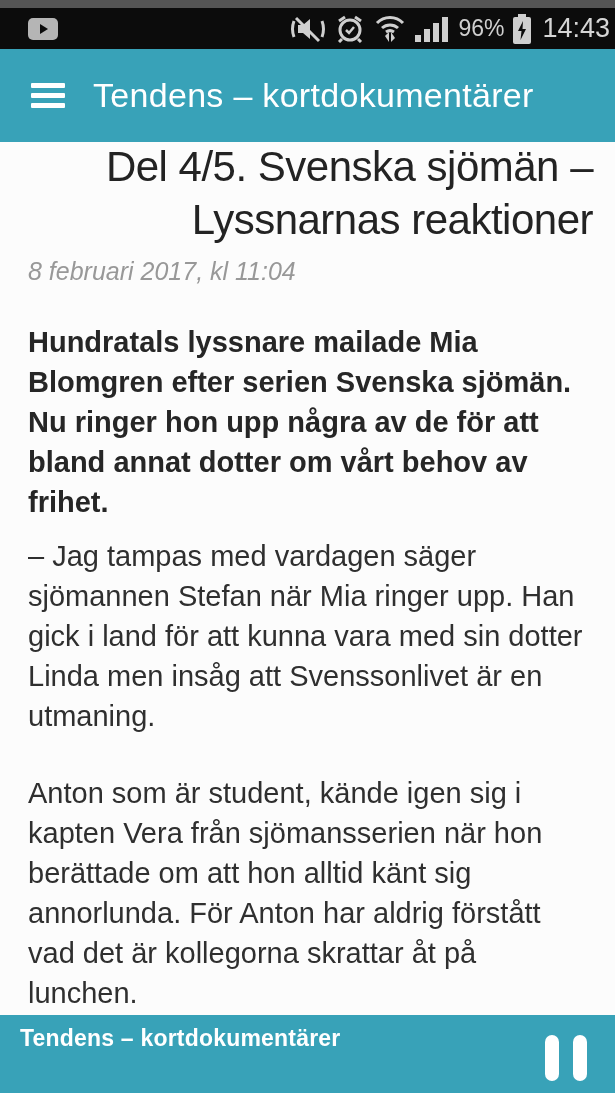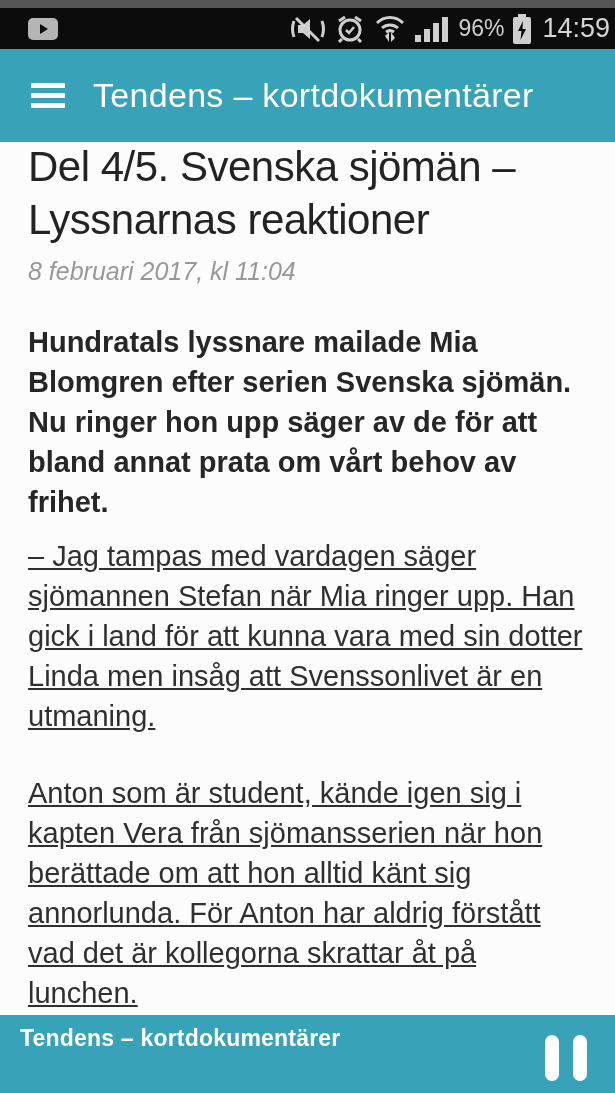--- a/index.html
+++ b/index.html
@@ -26,29 +26,29 @@
   .hamburger{width:34px;margin-left:31px;cursor:pointer;background:none;border:none;padding:0;}
   .hamburger .bar{height:5px;background:#fff;margin:5px 0;border-radius:1px;}
   .app-title{color:#fff;font-size:34px;font-weight:400;margin-left:28px;letter-spacing:.3px;white-space:nowrap;}
   
   .content{
     position:absolute;top:134px;left:0;width:615px;bottom:0;
     box-sizing:border-box;padding:0 22px 0 28px;background:#fcfcfc;
   }
   .headline{
     margin:-2px 0 0 0;font-size:42px;line-height:53px;font-weight:400;
-    color:#232323;letter-spacing:-0.5px;
+    color:#232323;letter-spacing:-0.5px;text-align:right;
   }
   .meta-date{margin-top:11px;font-size:25px;color:#989898;font-style:italic;}
   .meta-duration{margin-top:9px;display:flex;align-items:center;gap:10px;font-size:25px;color:#8d8d8d;}
   .dot{width:14px;height:14px;border-radius:50%;background:#8d8d8d;flex:0 0 auto;}
   .lead{
     margin:36px 0 0 0;font-size:29px;line-height:40px;font-weight:700;color:#262626;
   }
-  .para{margin:14px 0 0 0;font-size:29px;line-height:40px;color:#2f2f2f;text-decoration:underline;}
+  .para{margin:14px 0 0 0;font-size:29px;line-height:40px;color:#2f2f2f;}
   .para + .para{margin-top:37px;}
   
   .player{
     position:absolute;left:0;bottom:0;width:615px;height:86px;
     background:#38a2b8;z-index:6;cursor:pointer;
   }
   .player-text{position:absolute;left:20px;top:10px;right:110px;overflow:hidden;}
   .player-title{color:#fff;font-size:23px;font-weight:700;white-space:nowrap;letter-spacing:.2px;}
   .player-sub{margin-top:6px;color:#b4dce8;font-size:23px;font-weight:400;white-space:nowrap;letter-spacing:.4px;}
   .pause-btn{
@@ -110,37 +110,37 @@
         </svg>
       </span>
       <span class="pct">96%</span>
       <span>
         <svg width="18" height="30" viewBox="0 0 18 30">
           <rect x="5" y="0" width="8" height="3" fill="#cfcfcf"></rect>
           <rect x="0" y="3" width="18" height="27" rx="2" fill="#cfcfcf"></rect>
           <polygon points="10,7 5,17 8.5,17 7.5,26 13,15 9.5,15" fill="#0c0c0c"></polygon>
         </svg>
       </span>
-      <span class="clock">14:59</span>
+      <span class="clock">14:43</span>
     </span>
   </div>
 
   <div class="app-bar">
     <button class="hamburger" aria-label="menu">
       <div class="bar"></div>
         <div class="bar"></div>
         <div class="bar"></div>
     </button>
     <span class="app-title">Tendens – kortdokumentärer</span>
   </div>
 
   <div class="content">
     <h1 class="headline">Del 4/5. Svenska sjömän – Lyssnarnas reaktioner</h1>
     <div class="meta-date">8 februari 2017, kl 11:04</div>
-    <p class="lead">Hundratals lyssnare mailade Mia Blomgren efter serien Svenska sjömän. Nu ringer hon upp säger av de för att bland annat prata om vårt behov av frihet.</p>
+    <p class="lead">Hundratals lyssnare mailade Mia Blomgren efter serien Svenska sjömän. Nu ringer hon upp några av de för att bland annat dotter om vårt behov av frihet.</p>
     <p class="para">– Jag tampas med vardagen säger sjömannen Stefan när Mia ringer upp. Han gick i land för att kunna vara med sin dotter Linda men insåg att Svenssonlivet är en utmaning.</p>
     <p class="para">Anton som är student, kände igen sig i kapten Vera från sjömansserien när hon berättade om att hon alltid känt sig annorlunda. För Anton har aldrig förstått vad det är kollegorna skrattar åt på lunchen.</p>
   </div>
 
   <div class="player">
     <div class="player-text">
       <div class="player-title">Tendens – kortdokumentärer</div>
     </div>
     <button class="pause-btn" aria-label="pause">
       <span class="pbar"></span>

